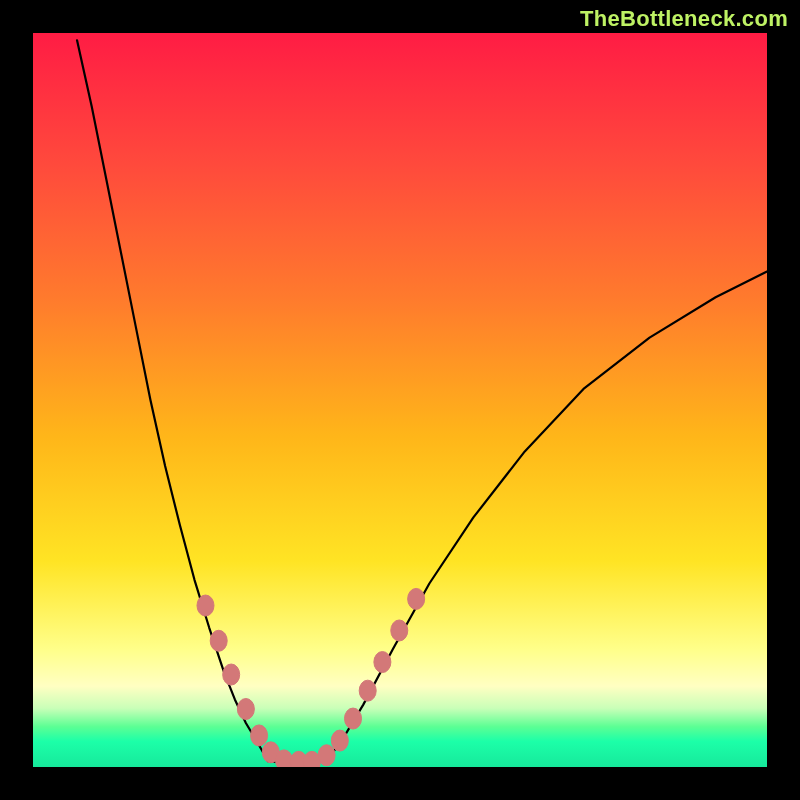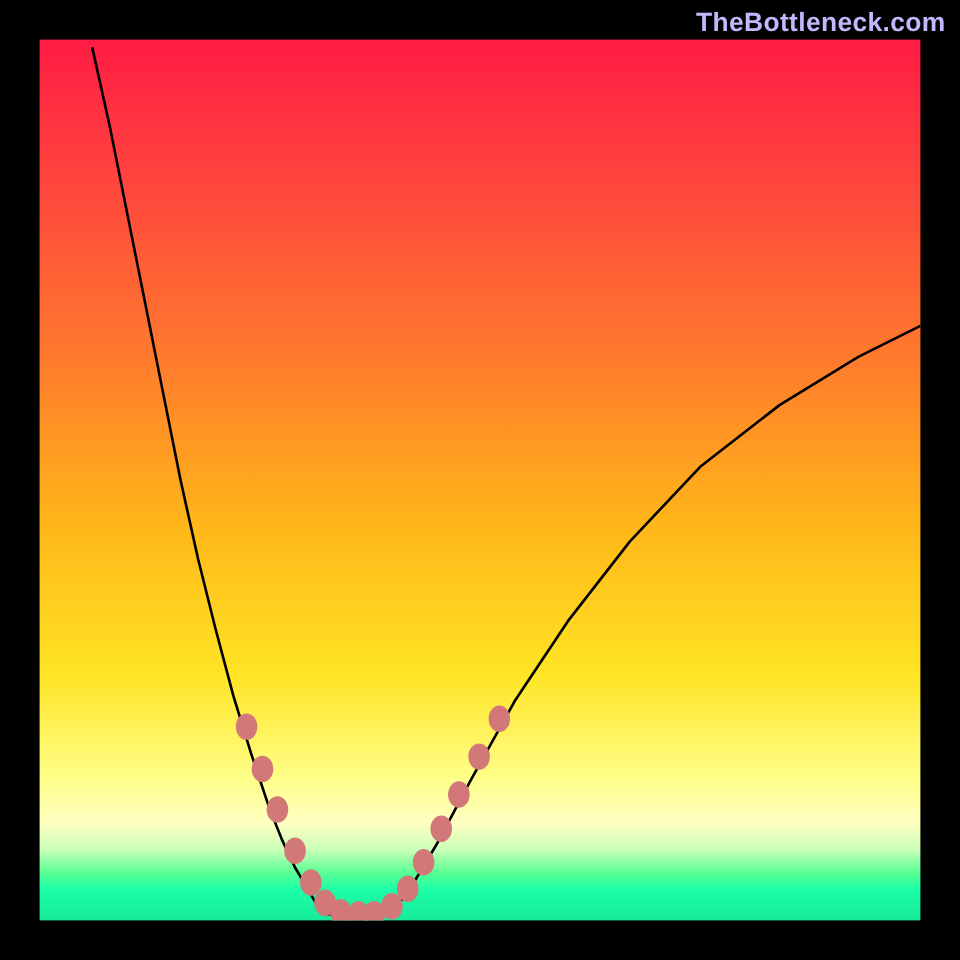--- a/index.html
+++ b/index.html
@@ -16,21 +16,21 @@
     height: 800px;
     background: #000;
   }
   .watermark {
     position: absolute;
     top: 6px;
     right: 12px;
     font-family: Arial, Helvetica, sans-serif;
     font-size: 22px;
     font-weight: 600;
-    color: #c4b5fd;
+    color: #bef264;
     letter-spacing: 0.3px;
     z-index: 5;
   }
   .plot-area {
     position: absolute;
     left: 33px;
     top: 33px;
     width: 734px;
     height: 734px;
     

